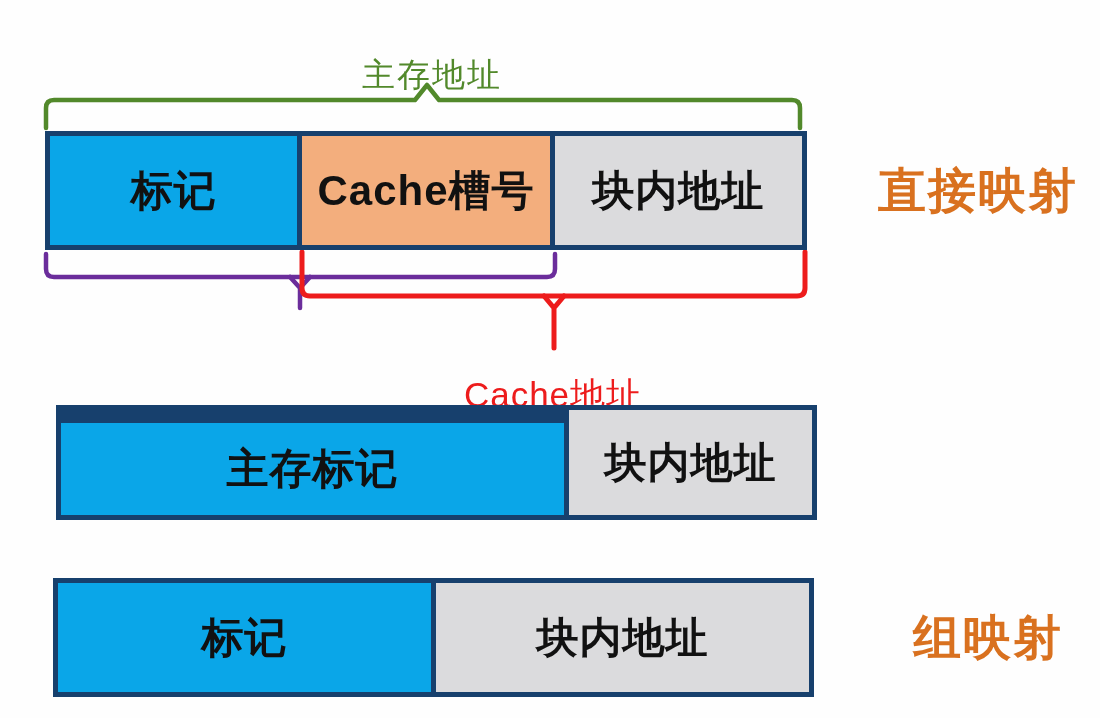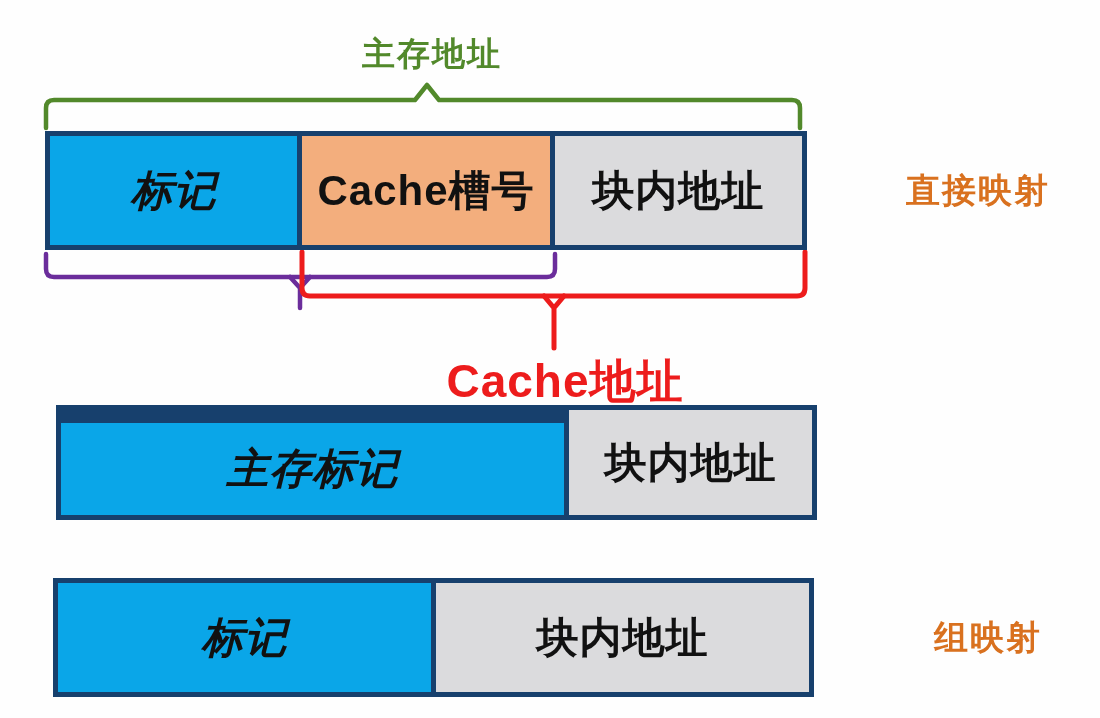--- a/index.html
+++ b/index.html
@@ -28,43 +28,43 @@
   .row-full{left:56px;top:405px;width:761px;height:115px;}
   .row-set{left:53px;top:578px;width:761px;height:119px;}
   .seg{
     display:flex;align-items:center;justify-content:center;
     font-size:42px;font-weight:bold;color:var(--text-black);
     box-sizing:border-box;
     white-space:nowrap;
     letter-spacing:1px;
   }
   .seg + .seg{border-left:5px solid var(--border-navy);}
-  .seg-blue{background:var(--blue-fill);font-style:italic;}
+  .seg-blue{background:var(--blue-fill);}
   .seg-orange{background:var(--orange-fill);}
   .seg-gray{background:var(--gray-fill);}
   .w3{flex:1 1 0;}
   .w-wide{flex:0 0 67%;margin-top:13px;}
   .w-narrow{flex:1 1 0;}
 
   .map-label{
     position:absolute;
     display:flex;align-items:center;justify-content:center;
-    font-size:34px;font-weight:bold;color:var(--label-orange);
+    font-size:48px;font-weight:bold;color:var(--label-orange);
     white-space:nowrap;letter-spacing:2px;text-align:center;
   }
   .lbl-direct{left:858px;top:131px;width:240px;height:119px;}
   .lbl-full{left:868px;top:405px;width:220px;height:115px;}
   .lbl-set{left:878px;top:578px;width:220px;height:119px;}
 
   .brace-label{
-    position:absolute;text-align:center;font-weight:bold;white-space:nowrap;
+    position:absolute;text-align:center;font-weight:normal;white-space:nowrap;margin-top:21px;
   }
   .lbl-main-addr{left:282px;top:32px;width:300px;font-size:33px;color:var(--green);letter-spacing:2px;}
   .lbl-block-no{left:196px;top:326px;width:200px;font-size:31px;color:var(--purple);letter-spacing:1px;}
-  .lbl-cache-addr{left:440px;top:351px;width:250px;font-size:46px;color:var(--red);letter-spacing:1px;text-align:center;}
+  .lbl-cache-addr{left:428px;top:351px;width:250px;font-size:35px;color:var(--red);letter-spacing:1px;text-align:center;}
 </style>
 </head>
 <body>
 
 <div id="canvas">
 
   <svg class="brace-layer" viewBox="0 0 1100 718">
 
     <path class="brace brace-green" d="M 46 128 L 46 108 Q 46 100 54 100 L 415 100 L 427 85 L 439 100 L 792 100 Q 800 100 800 108 L 800 128"></path>
 

